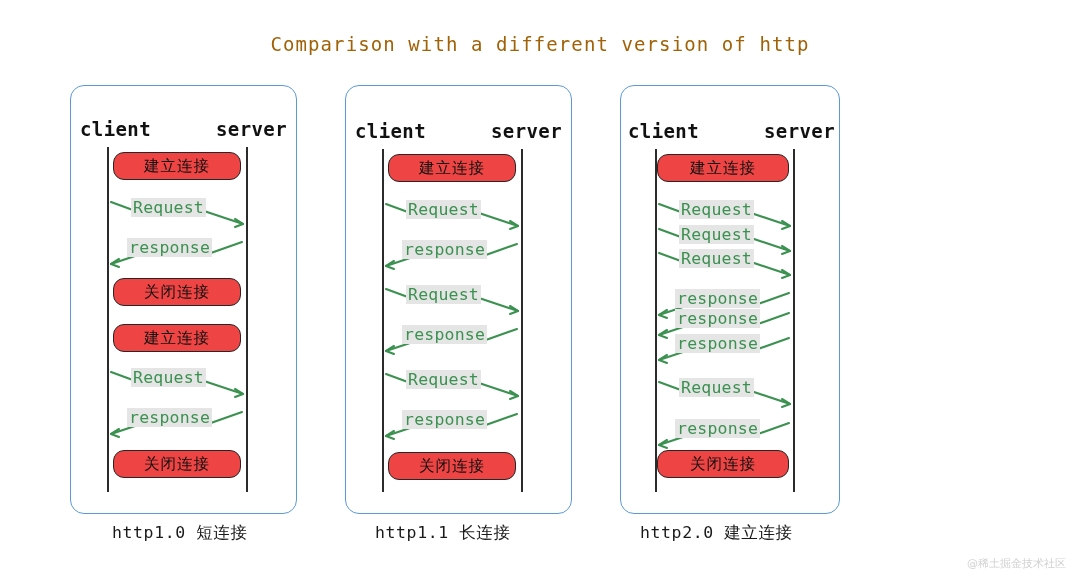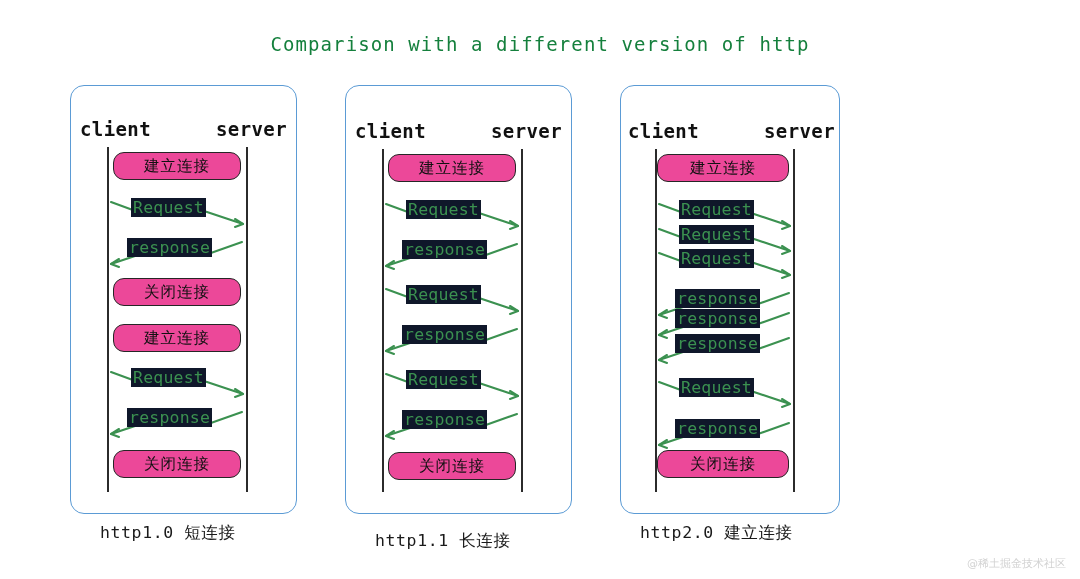--- a/index.html
+++ b/index.html
@@ -12,21 +12,21 @@
   }
   #stage{position:absolute;left:0;top:0;width:1080px;height:579px;}
 
   .title{
     position:absolute;
     left:0;top:33px;width:1080px;
     text-align:center;
     font-family:"DejaVu Sans Mono","Liberation Mono",monospace;
     font-size:19px;
     letter-spacing:1.1px;
-    color:#15803d;
+    color:#a16207;
     white-space:nowrap;
   }
 
   .panel{
     position:absolute;
     border:1.6px solid #5b9bd5;
     border-radius:14px;
     background:#ffffff;
     box-sizing:border-box;
   }
@@ -53,40 +53,40 @@
   .lifeline{
     position:absolute;
     width:2px;
     background:#2b2b2b;
   }
 
   .evtbox{
     position:absolute;
     border:1.6px solid #262626;
     border-radius:11px;
-    background:#ec4899;
+    background:#ef4444;
     box-sizing:border-box;
     display:flex;
     align-items:center;
     justify-content:center;
     font-family:"DejaVu Sans","Liberation Sans",sans-serif;
     font-size:15.5px;
     color:#111111;
     letter-spacing:1px;
     z-index:3;
   }
 
   .msglabel{
     position:absolute;
     font-family:"DejaVu Sans Mono","Liberation Mono",monospace;
     font-size:16.5px;
     color:#3b9150;
     white-space:nowrap;
     z-index:3;
-    background:#0f172a;
+    background:#e5e5e5;
     padding:0 2px;
     letter-spacing:0.2px;
   }
 
   svg.arrows{
     position:absolute;left:0;top:0;
     width:100%;height:100%;
     overflow:visible;
     z-index:1;
     pointer-events:none;
@@ -160,35 +160,35 @@
       <line x1="659" y1="382" x2="689" y2="393" stroke="#3b9150" stroke-width="2.1" stroke-linecap="round"></line>
       <line x1="751" y1="391" x2="790" y2="404" stroke="#3b9150" stroke-width="2.1" stroke-linecap="round"></line>
       <polyline points="782,399 790,404 782,407" fill="none" stroke="#3b9150" stroke-width="2.1" stroke-linejoin="round" stroke-linecap="round"></polyline>
       <line x1="789" y1="423" x2="755" y2="435" stroke="#3b9150" stroke-width="2.1" stroke-linecap="round"></line>
       <line x1="695" y1="433" x2="659" y2="445" stroke="#3b9150" stroke-width="2.1" stroke-linecap="round"></line>
       <polyline points="667,440 659,445 667,448" fill="none" stroke="#3b9150" stroke-width="2.1" stroke-linejoin="round" stroke-linecap="round"></polyline>
     </svg>
 
   <div id="panels-host">
       <div class="panel" style="left: 70px; top: 85px; width: 227px; height: 429px;"></div>
-      <div class="panel-caption" style="left: 100px; top: 522px;">http1.0 短连接</div>
+      <div class="panel-caption" style="left: 112px; top: 522px;">http1.0 短连接</div>
       <div class="actor" style="left: 80px; top: 118px;">client</div>
       <div class="actor" style="left: 216px; top: 118px;">server</div>
       <div class="lifeline" style="left: 107px; top: 147px; height: 345px;"></div>
       <div class="lifeline" style="left: 246px; top: 147px; height: 345px;"></div>
       <div class="evtbox" style="left: 113px; top: 152px; width: 128px; height: 28px;">建立连接</div>
       <div class="msglabel" style="top: 198px; left: 131px;">Request</div>
       <div class="msglabel" style="top: 238px; left: 127px;">response</div>
       <div class="evtbox" style="left: 113px; top: 278px; width: 128px; height: 28px;">关闭连接</div>
       <div class="evtbox" style="left: 113px; top: 324px; width: 128px; height: 28px;">建立连接</div>
       <div class="msglabel" style="top: 368px; left: 131px;">Request</div>
       <div class="msglabel" style="top: 408px; left: 127px;">response</div>
       <div class="evtbox" style="left: 113px; top: 450px; width: 128px; height: 28px;">关闭连接</div>
       <div class="panel" style="left: 345px; top: 85px; width: 227px; height: 429px;"></div>
-      <div class="panel-caption" style="left: 375px; top: 522px; margin-top: 8px;">http1.1 长连接</div>
+      <div class="panel-caption" style="left: 375px; top: 522px;">http1.1 长连接</div>
       <div class="actor" style="left: 355px; top: 120px;">client</div>
       <div class="actor" style="left: 491px; top: 120px;">server</div>
       <div class="lifeline" style="left: 382px; top: 149px; height: 343px;"></div>
       <div class="lifeline" style="left: 521px; top: 149px; height: 343px;"></div>
       <div class="evtbox" style="left: 388px; top: 154px; width: 128px; height: 28px;">建立连接</div>
       <div class="msglabel" style="top: 200px; left: 406px;">Request</div>
       <div class="msglabel" style="top: 240px; left: 402px;">response</div>
       <div class="msglabel" style="top: 285px; left: 406px;">Request</div>
       <div class="msglabel" style="top: 325px; left: 402px;">response</div>
       <div class="msglabel" style="top: 370px; left: 406px;">Request</div>

